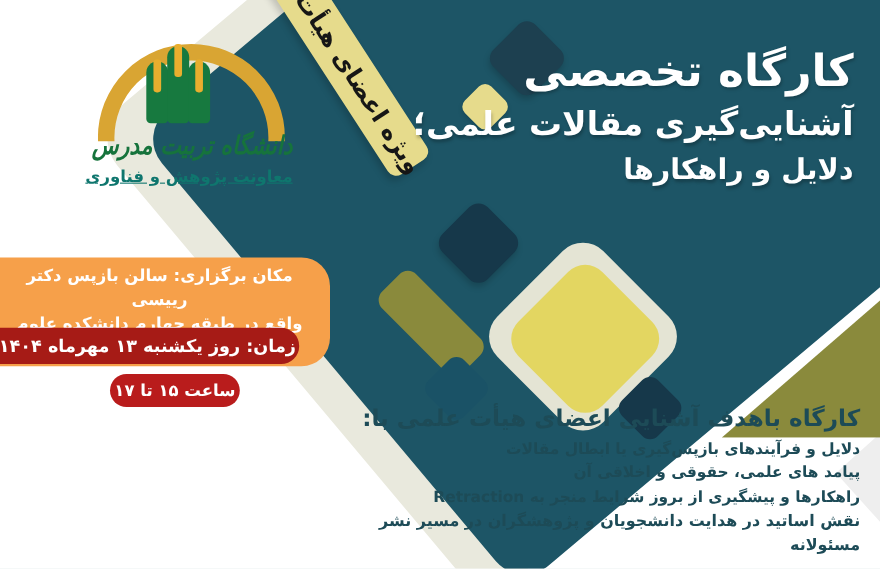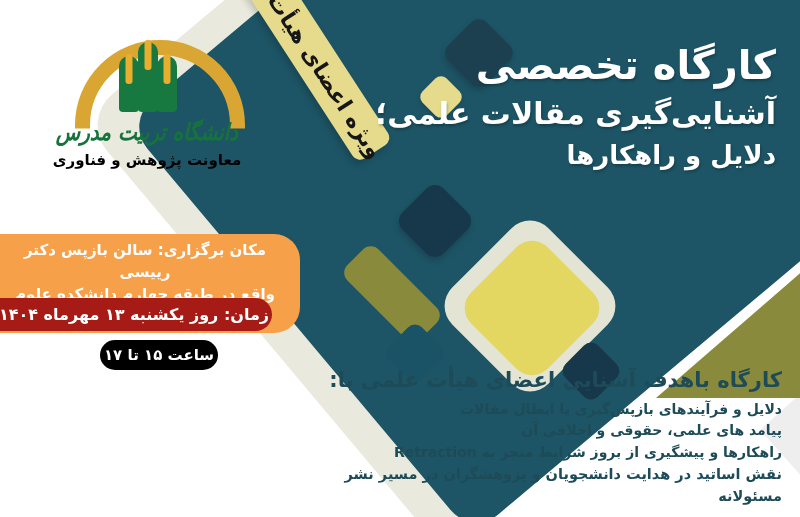--- a/index.html
+++ b/index.html
@@ -62,22 +62,22 @@
   }
 
   
   .diamond{
     position:absolute;
     transform:rotate(45deg);
   }
 
   
   .logo-wrap{
-    position:absolute;left:42px;top:22px;
-    width:210px;text-align:center;
+    position:absolute;left:56px;top:22px;
+    width:210px;text-align:right;
   }
   .logo-mark{
     position:relative;width:160px;height:96px;margin:0 auto;
   }
   .logo-arc{
     position:absolute;left:8px;top:18px;
     width:140px;height:140px;
     border:15px solid #d9a533;
     border-radius:50%;
     clip-path:polygon(0 0,100% 0,100% 52%,0 52%);
@@ -93,21 +93,21 @@
   }
   .uni-name{
     margin-top:2px;
     font-size:20px;color:#16733c;font-weight:bold;
     font-style:italic;
     letter-spacing:-1px;
     transform:scaleY(1.15);
   }
   .uni-sub{
     margin-top:7px;
-    font-size:15px;color:#000000;font-weight:bold;
+    font-size:15px;color:#0f766e;font-weight:bold;text-decoration:underline;
   }
 
   
   .ribbon{
     position:absolute;
     left:182px;top:26px;
     width:250px;height:42px;
     background:#e6db8c;
     border-radius:9px;
     transform:rotate(57deg);
@@ -164,21 +164,21 @@
     width:296px;height:33px;
     background:#a61b16;
     border-radius:0 17px 17px 0;
     font-size:16px;
     padding-left:20px;
     box-sizing:border-box;
   }
   .badge-time{
     left:100px;top:340px;
     width:118px;height:30px;
-    background:#000000;
+    background:#b91c1c;
     border-radius:15px;
     font-size:15px;
   }
 
   
   .goals{
     position:absolute;
     right:18px;bottom:10px;
     width:470px;
     text-align:right;

